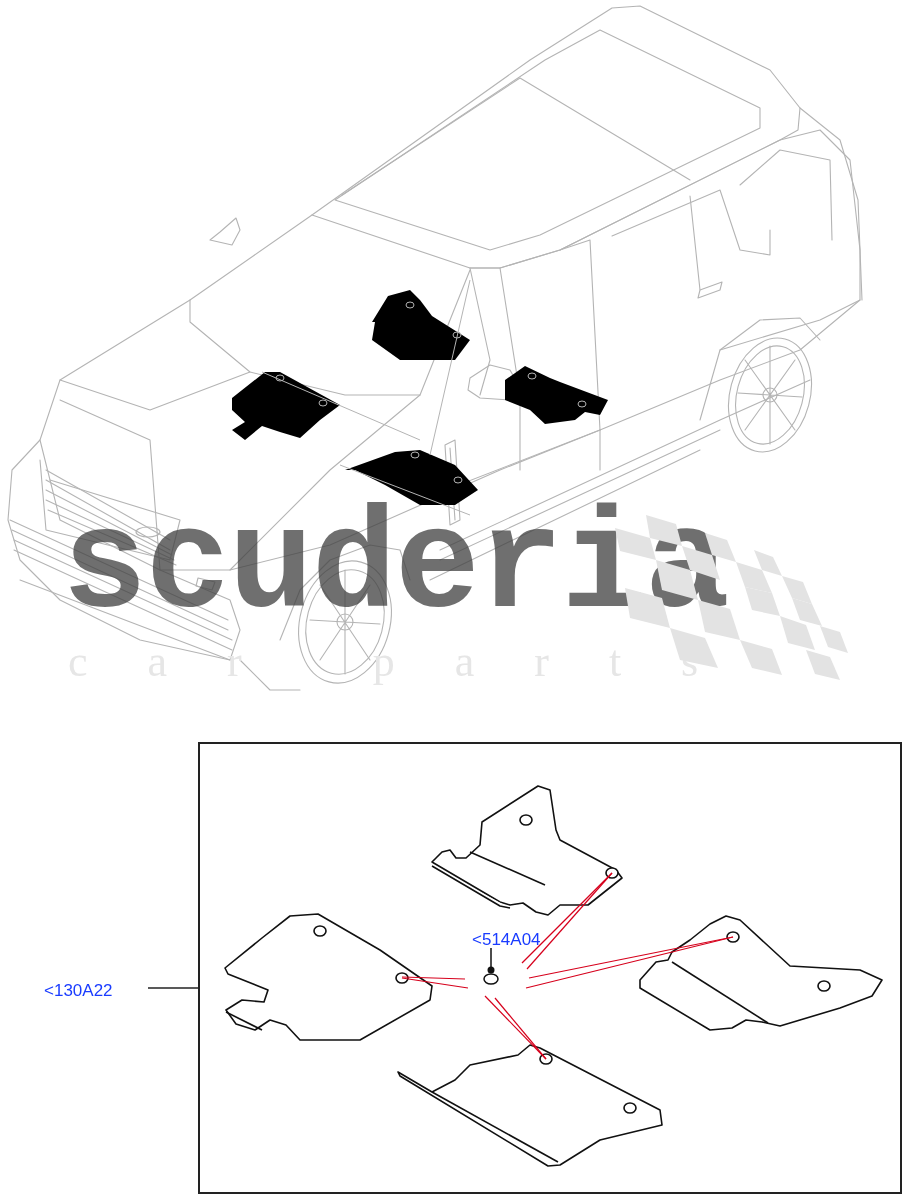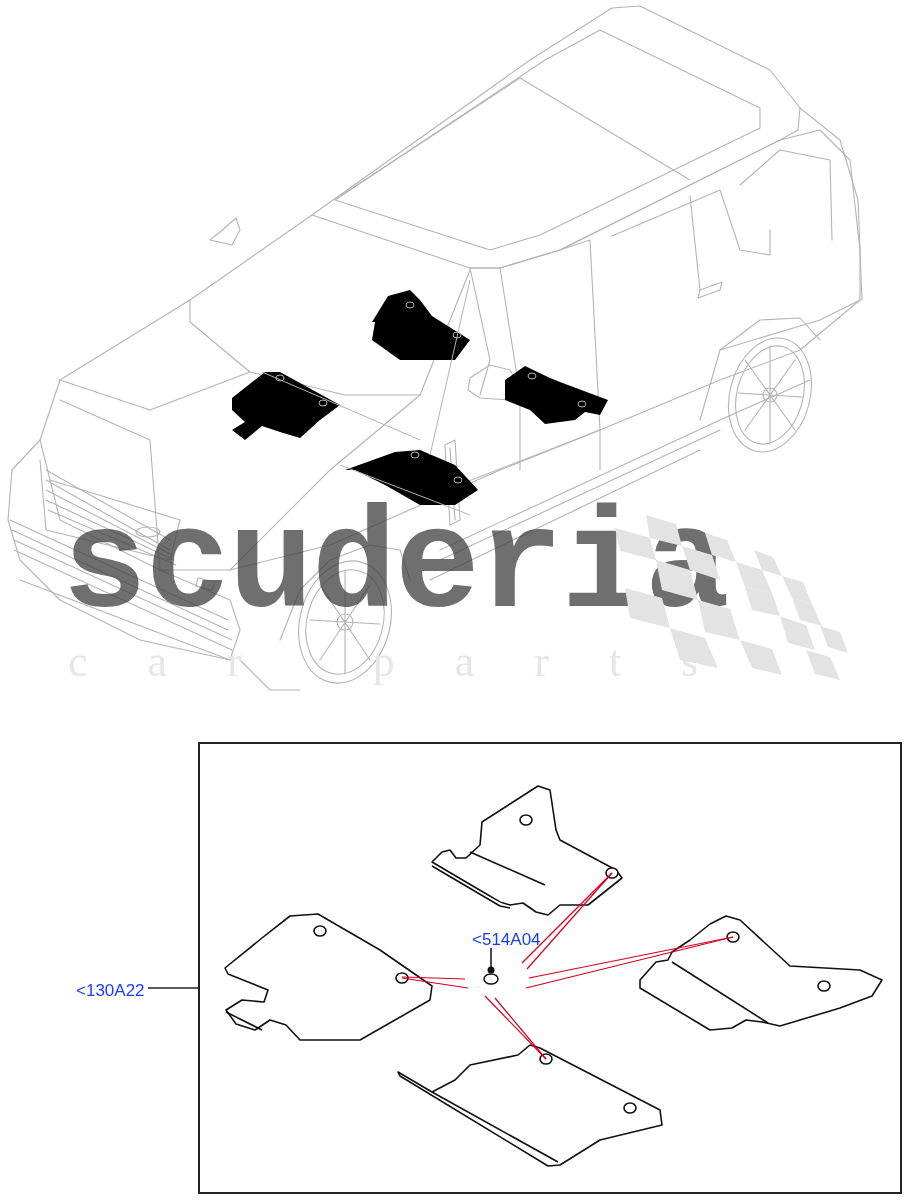--- a/index.html
+++ b/index.html
@@ -1,21 +1,21 @@
 <!DOCTYPE html>
 <html><head>
 <meta charset="utf-8">
 <style>
   html, body { margin: 0; padding: 0; background: #ffffff; }
   body { width: 908px; height: 1200px; position: relative; overflow: hidden; font-family: "Liberation Sans", sans-serif; }
   .layer { position: absolute; left: 0; top: 0; width: 908px; height: 1200px; }
   .wm-big { position: absolute; left: 62px; top: 498px; font-family: Liberation Mono, monospace; font-size: 142px; font-weight: bold; color: #404040; letter-spacing: -2px; line-height: 1; opacity: 0.75; }
   .wm-small { position: absolute; left: 68px; top: 640px; font-family: Liberation Serif, serif; font-size: 44px; color: #e6e6e6; letter-spacing: 60px; line-height: 1; }
   .callout { position: absolute; font-family: "Liberation Sans", sans-serif; font-size: 17px; color: #1a3cff; line-height: 1; white-space: nowrap; cursor: pointer; }
-  .callout-main { left: 76px; top: 982px; }
+  .callout-main { left: 44px; top: 982px; }
   .callout-sub { left: 440px; top: 931px; margin-left: 32px; }
   .detail-box { position: absolute; left: 198px; top: 742px; width: 704px; height: 452px; border: 2px solid #222; box-sizing: border-box; }
 </style>
 </head>
 <body>
 
 <svg class="layer" viewBox="0 0 908 1200" xmlns="http://www.w3.org/2000/svg">
   <g fill="none" stroke="#b4b4b4" stroke-width="1.1" stroke-linejoin="round" stroke-linecap="round">
 
     <path d="M312,215 L530,60 L612,8 L640,6 L770,70 L800,108 L798,130 L780,140 L560,250 L500,268 L470,268 Z"></path>

